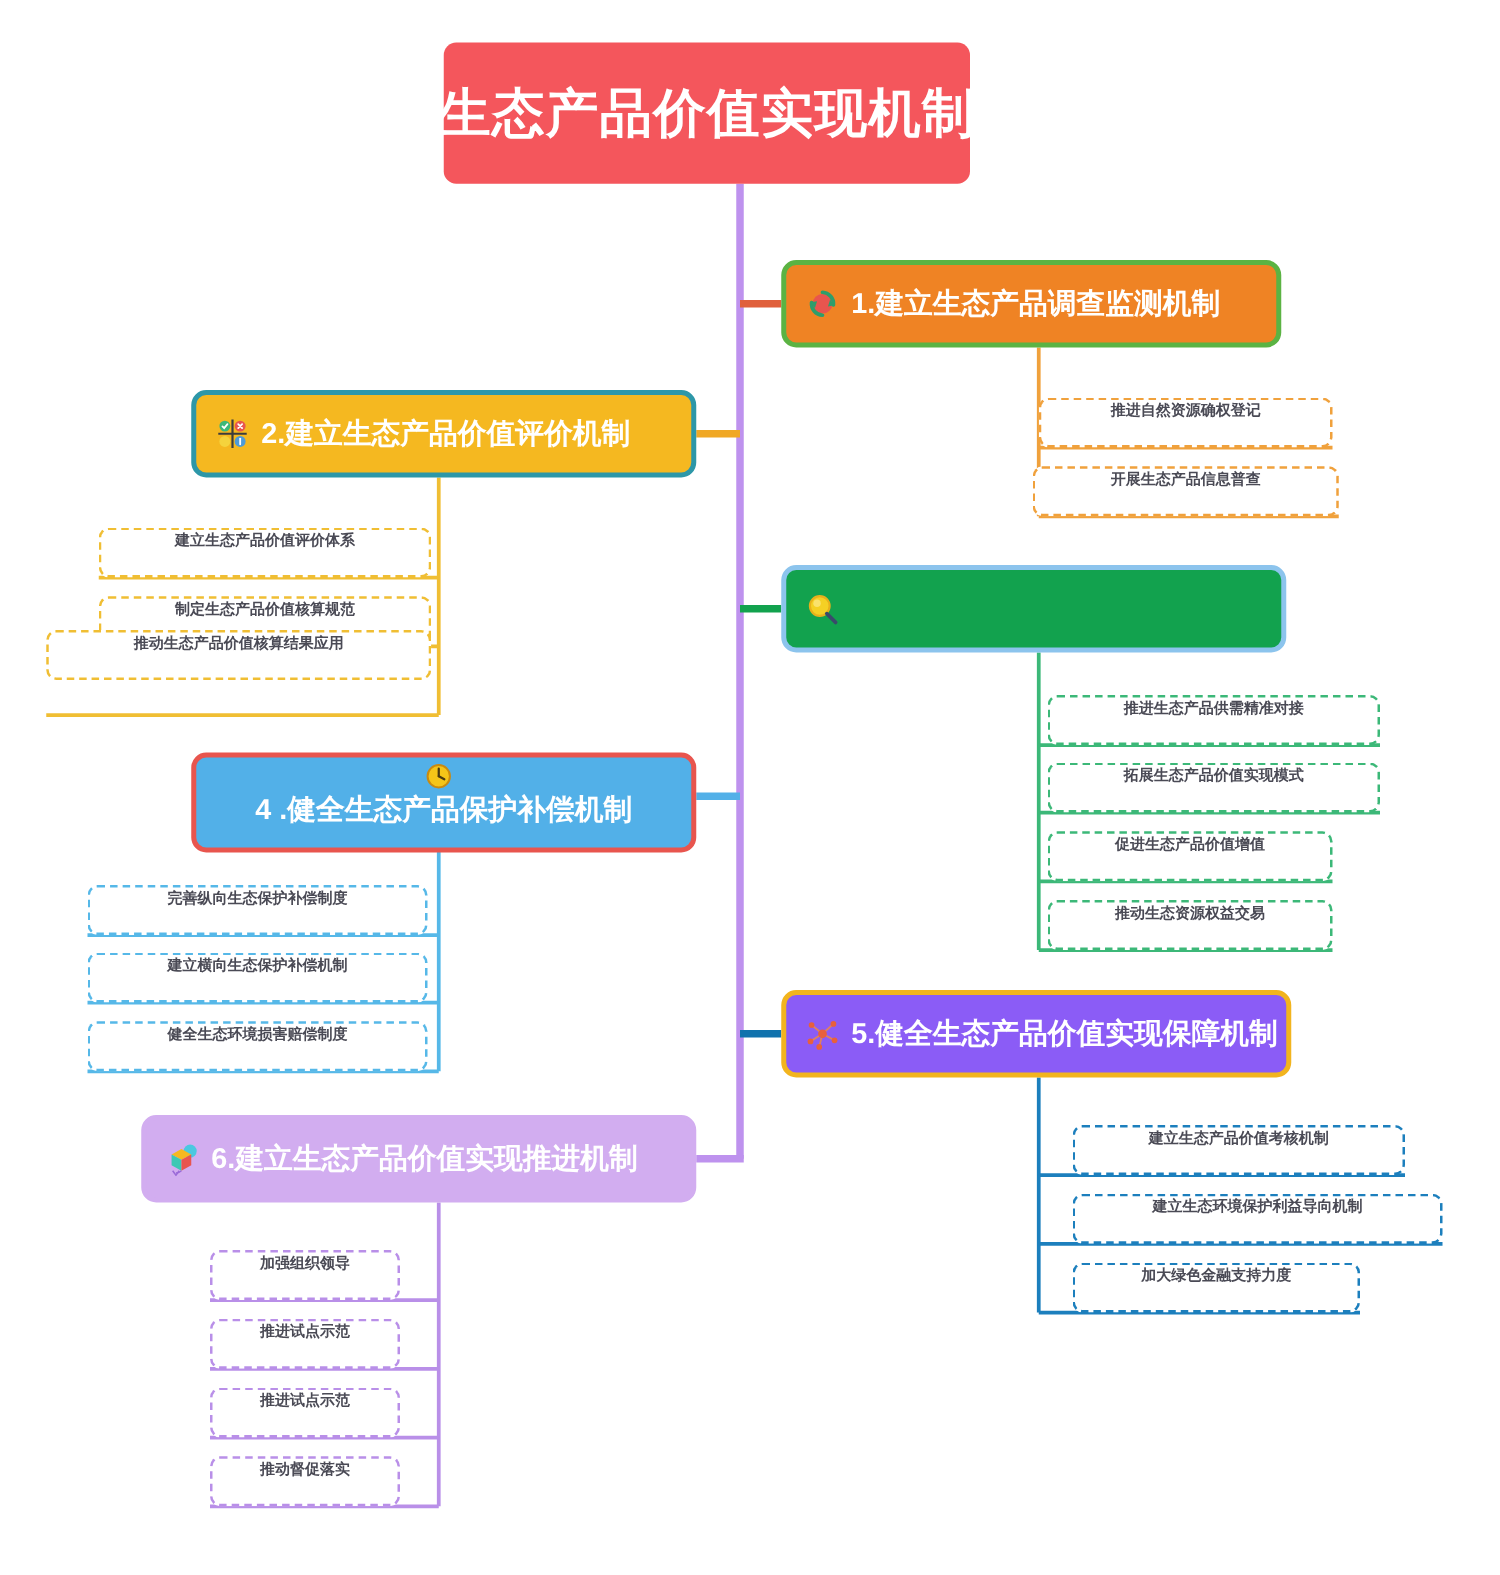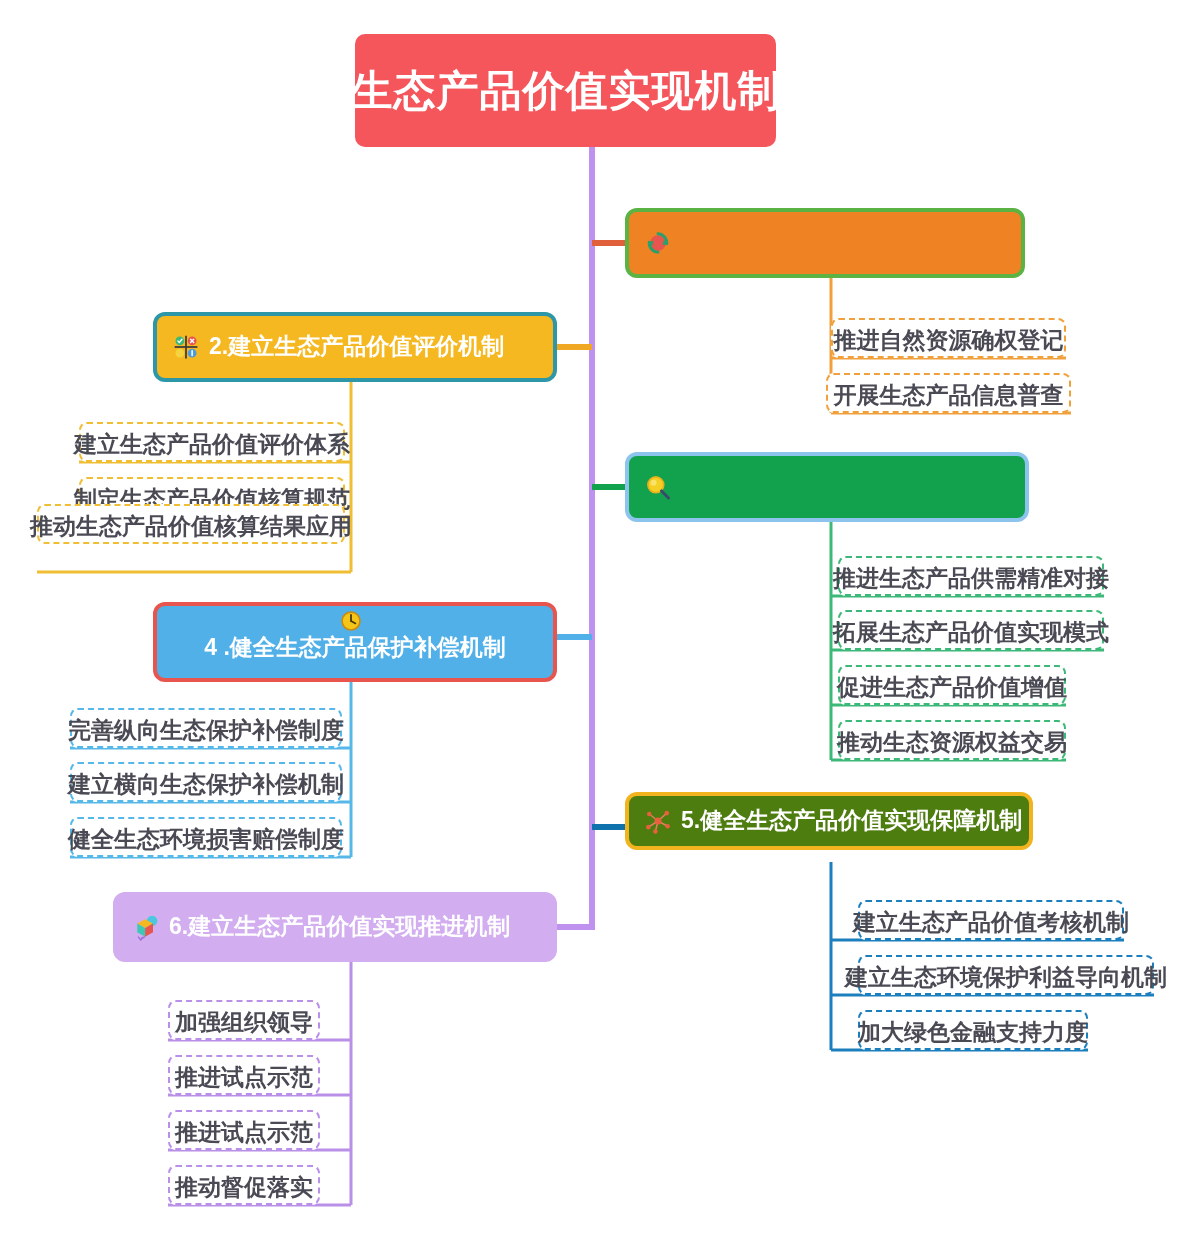--- a/index.html
+++ b/index.html
@@ -62,29 +62,29 @@
   .branch-node .b-label {
     font-size: 23px;
     line-height: 1;
     padding-bottom: 1px;
   }
 
   
   .leaf-node {
     position: absolute;
     display: flex;
-    align-items: flex-end;
+    align-items: flex-start;
     justify-content: center;
     background: #ffffff;
     border-style: dashed;
     border-width: 2.5px;
     border-radius: 8px;
     color: #4a4a55;
     font-weight: bold;
-    font-size: 23px;
+    font-size: 12px;
     white-space: nowrap;
     padding: 0 12px;
     font-family: Liberation Mono, monospace;
   }
 </style>
 </head>
 <body>
 
 <div id="canvas">
 
@@ -131,20 +131,21 @@
       <div class="branch-node" style="left: 625px; top: 208px; width: 400px; height: 70px; background: rgb(239, 131, 36); border: 4px solid rgb(91, 179, 67);">
         <span class="b-icon">
           <svg viewBox="0 0 32 32" width="28" height="28">
         <circle cx="16" cy="16" r="9" fill="#E8554E"></circle>
         <path d="M16 5.5 A10.5 10.5 0 0 1 26 17" fill="none" stroke="#2E9E6B" stroke-width="3.4" stroke-linecap="round"></path>
         <path d="M16 26.5 A10.5 10.5 0 0 1 6 15" fill="none" stroke="#2E9E6B" stroke-width="3.4" stroke-linecap="round"></path>
         <path d="M23 12 L26.6 17.4 L21 18.4 Z" fill="#2E9E6B"></path>
         <path d="M9 20 L5.4 14.6 L11 13.6 Z" fill="#2E9E6B"></path>
       </svg>
         </span>
+        <span class="b-label">1.建立生态产品调查监测机制</span>
       </div>
       <div class="leaf-node" style="left: 831px; top: 318px; width: 235px; height: 40px; border-color: rgb(240, 161, 60);">
         <span>推进自然资源确权登记</span>
       </div>
       <div class="leaf-node" style="left: 826px; top: 373px; width: 245px; height: 40px; border-color: rgb(240, 161, 60);">
         <span>开展生态产品信息普查</span>
       </div>
       <div class="branch-node" style="left: 153px; top: 312px; width: 404px; height: 70px; background: rgb(245, 184, 32); border: 4px solid rgb(45, 151, 168);">
         <span class="b-icon">
           <svg viewBox="0 0 32 32" width="28" height="28">
@@ -203,21 +204,21 @@
       </div>
       <div class="leaf-node" style="left: 70px; top: 708px; width: 272px; height: 40px; border-color: rgb(86, 184, 232);">
         <span>完善纵向生态保护补偿制度</span>
       </div>
       <div class="leaf-node" style="left: 70px; top: 762px; width: 272px; height: 40px; border-color: rgb(86, 184, 232);">
         <span>建立横向生态保护补偿机制</span>
       </div>
       <div class="leaf-node" style="left: 70px; top: 817px; width: 272px; height: 40px; border-color: rgb(86, 184, 232);">
         <span>健全生态环境损害赔偿制度</span>
       </div>
-      <div class="branch-node" style="left: 625px; top: 792px; width: 408px; height: 58px; background: #4d7c0f; border: 4px solid rgb(242, 180, 30);">
+      <div class="branch-node" style="left: 625px; top: 792px; width: 408px; height: 70px; background: #8b5cf6; border: 4px solid rgb(242, 180, 30);">
         <span class="b-icon">
           <svg viewBox="0 0 32 32" width="28" height="28">
         <g stroke="#E08060" stroke-width="1.7">
           <line x1="16" y1="16" x2="6" y2="8"></line>
           <line x1="16" y1="16" x2="26" y2="7"></line>
           <line x1="16" y1="16" x2="5" y2="23"></line>
           <line x1="16" y1="16" x2="27" y2="22"></line>
           <line x1="16" y1="16" x2="13" y2="28"></line>
         </g>
         <circle cx="16" cy="16" r="4" fill="#E8603C"></circle>

